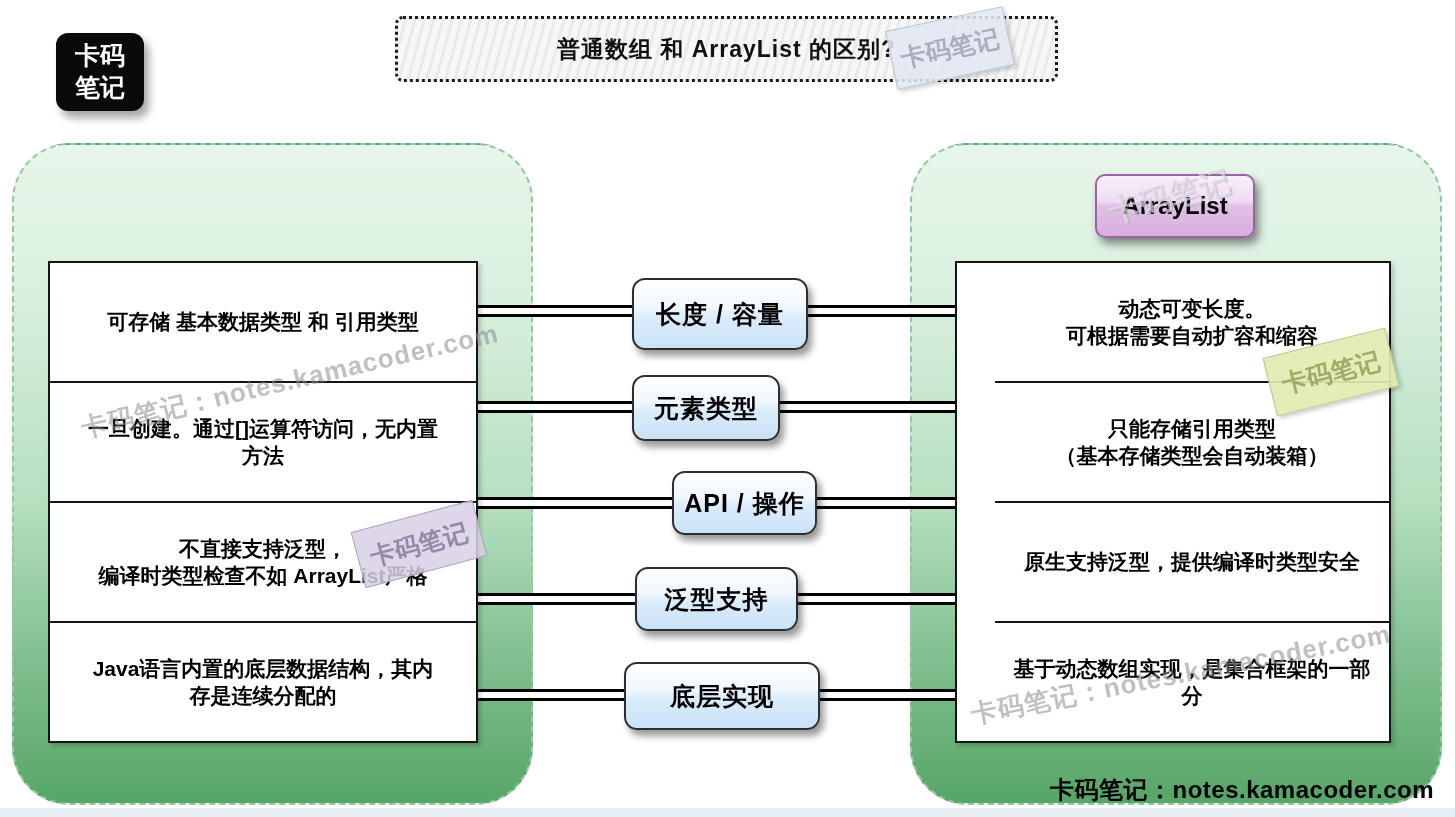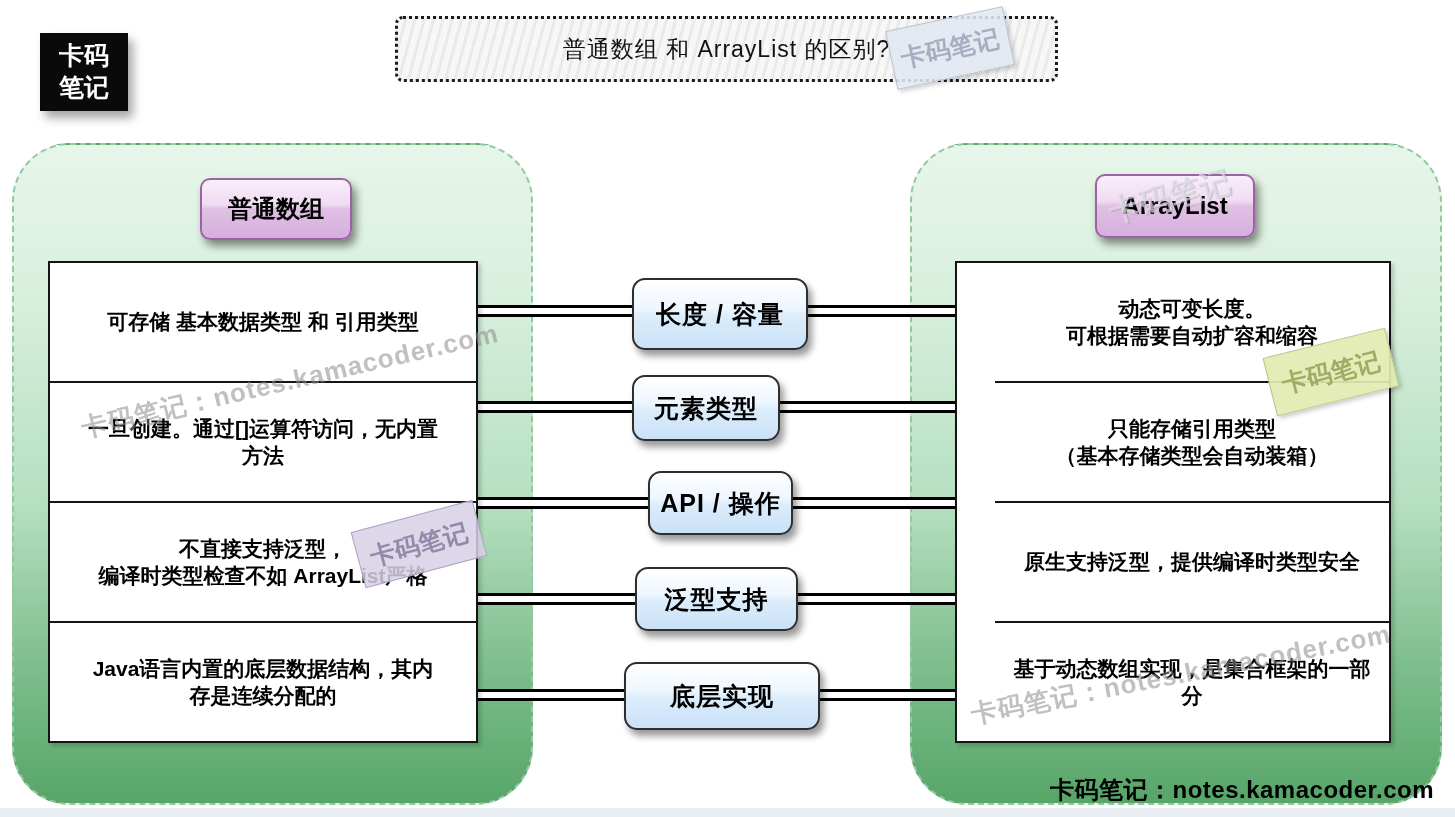--- a/index.html
+++ b/index.html
@@ -8,44 +8,44 @@
 
   .canvas {
     position: relative;
     width: 1455px; height: 817px;
     background: #ffffff;
     overflow: hidden;
   }
 
   
   .logo {
-    position: absolute; left: 40px; top: 33px;
+    position: absolute; left: 56px; top: 33px;
     width: 88px; height: 78px;
     background: #0a0a0a;
     color: #ffffff;
     display: flex; flex-direction: column;
     align-items: center; justify-content: center;
     gap: 2px;
     font-family: "DejaVu Serif", serif;
     font-weight: bold; font-size: 25px; line-height: 1.2;
     box-shadow: 5px 7px 9px rgba(0,0,0,0.35);
-    border-radius: 0;
+    border-radius: 12px;
   }
 
   
   .title-box {
     position: absolute; left: 395px; top: 16px;
     width: 663px; height: 66px;
     border: 3px dotted #1b1b1b;
     border-radius: 8px;
     background: repeating-linear-gradient(105deg, #f7f7f7 0px, #f7f7f7 6px, #eaeaea 6px, #eaeaea 9px);
     display: flex; align-items: center; justify-content: center;
   }
   .title-box span {
-    font-size: 23px; font-weight: normal; color: #111;
+    font-size: 23px; font-weight: bold; color: #111;
     letter-spacing: 1px;
   }
 
   
   .panel {
     position: absolute; top: 143px; height: 662px;
     border: 2px dashed #94c89e;
     border-radius: 58px;
     background: linear-gradient(180deg, #e7f6ea 0%, #d9f0df 22%, #b5dfbf 55%, #7cbd8b 80%, #57a568 100%);
   }
@@ -191,21 +191,20 @@
   </div>
 
   <div class="title-box">
     <span>普通数组 和 ArrayList 的区别?</span>
   </div>
   <div class="wm-stampbox wm-title">卡码笔记</div>
 
   <div class="panel panel-left"></div>
   <div class="panel panel-right"></div>
 
-  <div class="hdr hdr-left">普通数组</div>
   <div class="hdr hdr-right">ArrayList</div>
   <div class="wm-over-header">卡码笔记</div>
 
   <div class="connector" style="top:305px"></div>
   <div class="connector" style="top:401px"></div>
   <div class="connector" style="top:497px"></div>
   <div class="connector" style="top:593px"></div>
   <div class="connector" style="top:689px"></div>
 
   <div class="ctable ctable-left">
@@ -223,21 +222,21 @@
 可根据需要自动扩容和缩容</div>
     <div class="crow">只能存储引用类型
 （基本存储类型会自动装箱）</div>
     <div class="crow">原生支持泛型，提供编译时类型安全</div>
     <div class="crow">基于动态数组实现，是集合框架的一部
 分</div>
   </div>
 
   <div class="axis" style="left:632px; top:278px; width:176px; height:72px">长度 / 容量</div>
   <div class="axis" style="left:632px; top:375px; width:148px; height:66px">元素类型</div>
-  <div class="axis" style="left:648px; top:471px; width:145px; height:64px">API / 操作</div>
+  <div class="axis" style="left:672px; top:471px; width:145px; height:64px">API / 操作</div>
   <div class="axis" style="left:635px; top:567px; width:163px; height:64px">泛型支持</div>
   <div class="axis" style="left:624px; top:662px; width:196px; height:68px">底层实现</div>
 
   <div class="wm-diag wm-diag-left">卡码笔记：notes.kamacoder.com</div>
   <div class="wm-diag wm-diag-right">卡码笔记：notes.kamacoder.com</div>
 
   <div class="wm-stampbox wm-lavender">卡码笔记</div>
   <div class="wm-stampbox wm-yellow">卡码笔记</div>
 
   <div class="footer-site">卡码笔记：notes.kamacoder.com</div>

